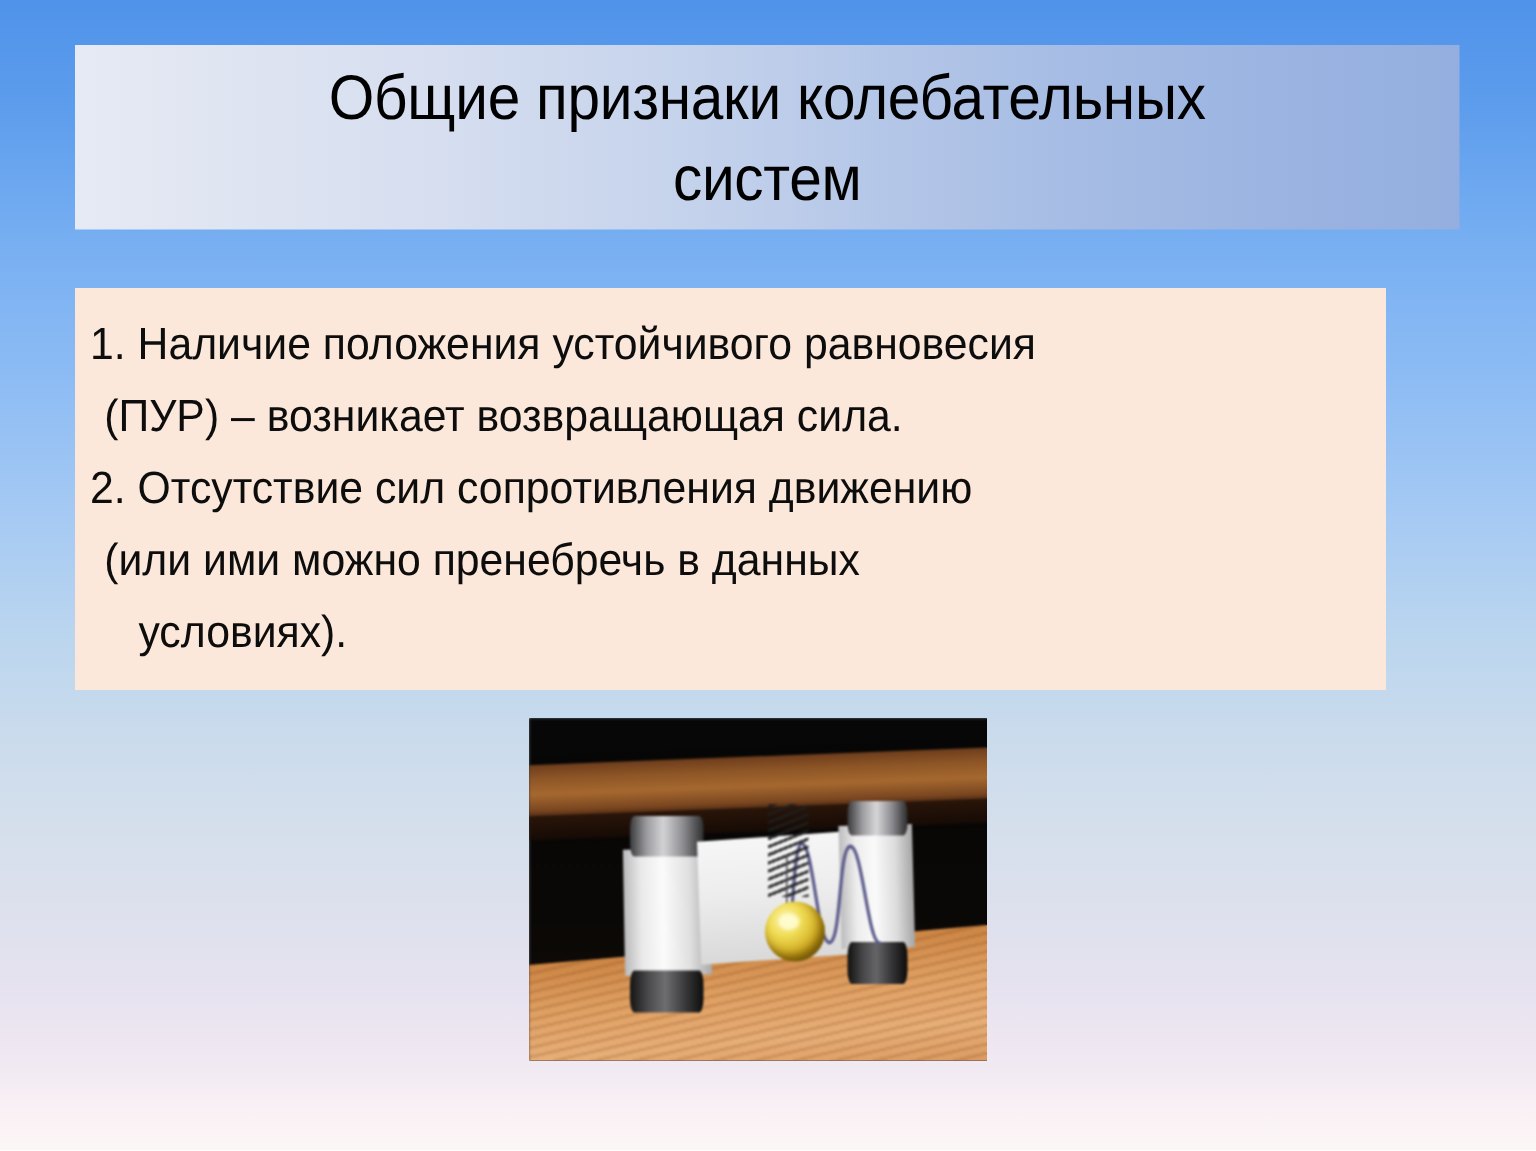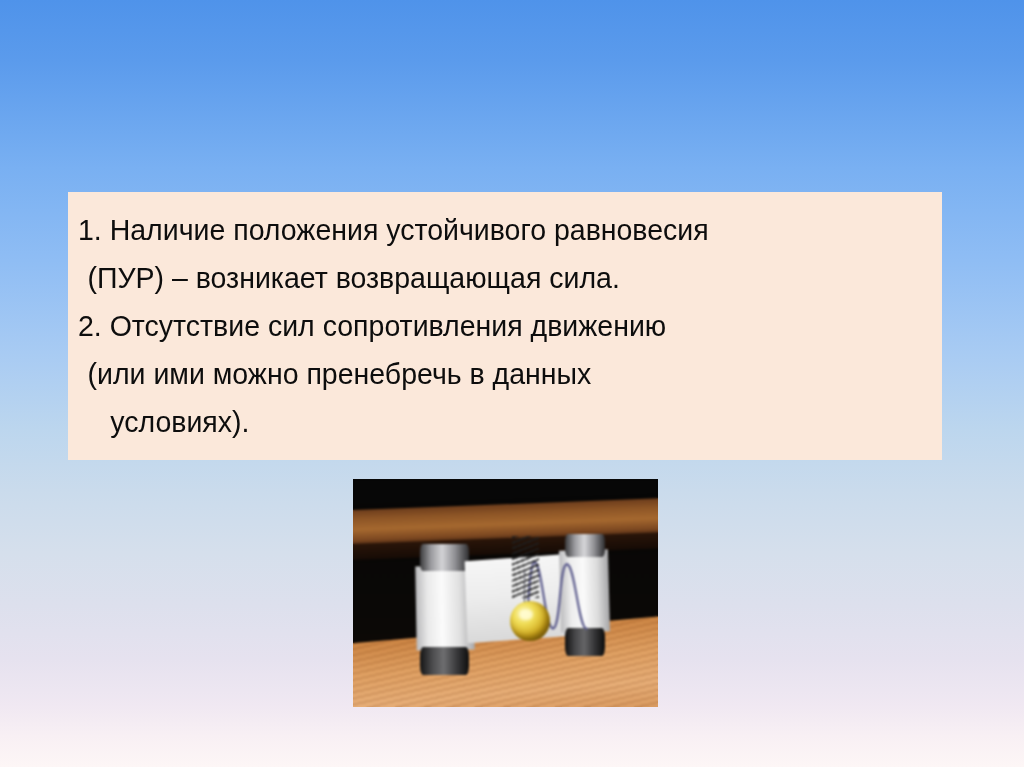--- a/index.html
+++ b/index.html
@@ -73,21 +73,20 @@
   
   #content-box {
     position: absolute;
     left: 50px;
     top: 192px;
     width: 874px;
     height: 268px;
     background: #fbe8da;
     box-sizing: border-box;
     padding: 14px 16px 10px 10px;
-    margin-left: 18px;
   }
   .content-line {
     color: #0d0d0d;
     font-size: 30px;
     line-height: 48px;
     font-weight: 400;
     font-family: "Liberation Sans Narrow", "Liberation Sans", "DejaVu Sans", sans-serif;
     transform: scaleX(0.95);
     transform-origin: left center;
     white-space: nowrap;
@@ -281,20 +280,24 @@
     inset: 0;
     backdrop-filter: blur(0.8px);
     pointer-events: none;
   }
 </style>
 </head>
 <body>
 
 <div id="slide">
 
+  <div id="title-box">
+    <div id="title-text">Общие признаки колебательных
+систем</div>
+  </div>
 
   <div id="content-box">
     <div class="content-line">1. Наличие положения устойчивого равновесия</div>
     <div class="content-line indent-1">(ПУР) – возникает возвращающая сила.</div>
     <div class="content-line">2. Отсутствие сил сопротивления движению</div>
     <div class="content-line indent-1">(или ими можно пренебречь в данных</div>
     <div class="content-line indent-2">условиях).</div>
   </div>
 
   <div id="photo-frame">

